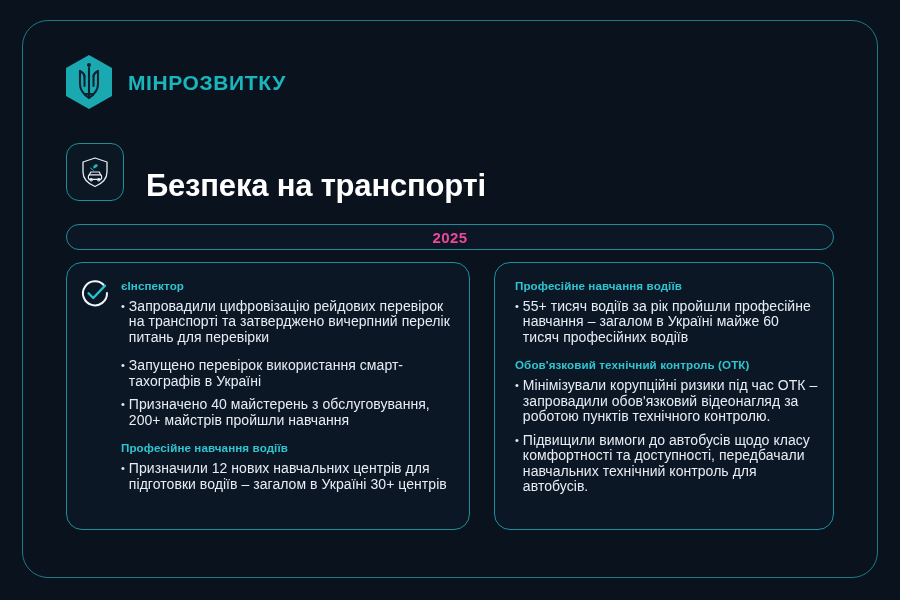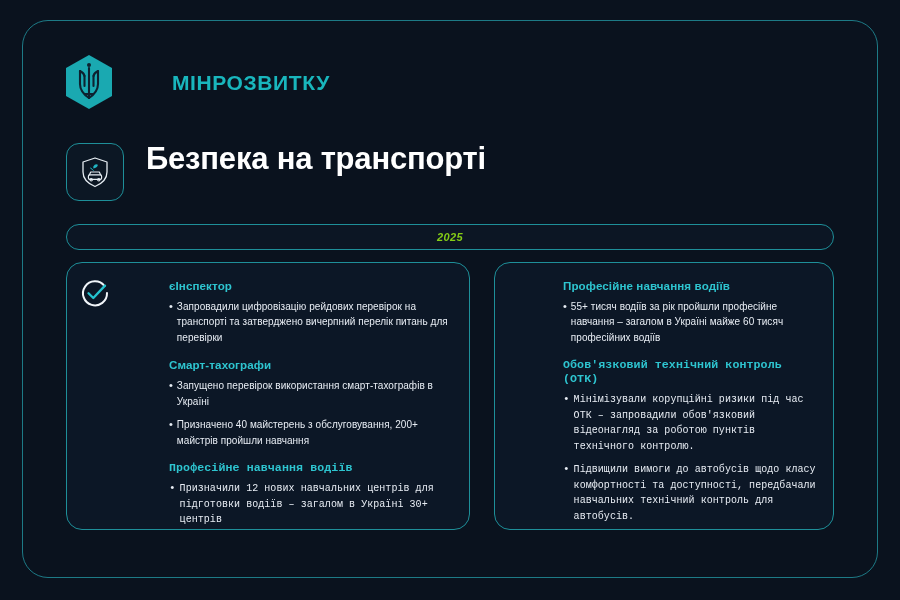--- a/index.html
+++ b/index.html
@@ -47,30 +47,29 @@
     width: 50px;
     height: 56px;
     display: block;
   }
   .brand-name {
     color: #19b6bd;
     font-size: 21px;
     font-weight: bold;
     letter-spacing: 0.6px;
     line-height: 1;
-    margin-left: 44px;
   }
 
   
   .title-row {
     position: absolute;
     left: 66px;
     top: 143px;
     display: flex;
-    align-items: flex-start;
+    align-items: flex-end;
     gap: 22px;
   }
   .title-badge {
     width: 58px;
     height: 58px;
     border: 1.3px solid #1e8f99;
     border-radius: 13px;
     background: #0c1724;
     display: flex;
     align-items: center;
@@ -96,26 +95,25 @@
     height: 26px;
     border: 1px solid #1e8f99;
     border-radius: 13px;
     background: #0c1624;
     box-sizing: border-box;
     display: flex;
     align-items: center;
     justify-content: center;
   }
   .year-text {
-    color: #84cc16;
-    font-size: 11px;
+    color: #ec4899;
+    font-size: 15px;
     font-weight: bold;
     letter-spacing: 0.4px;
     line-height: 1;
-    font-style: italic;
   }
 
   
   .cards {
     position: absolute;
     left: 66px;
     top: 262px;
     width: 768px;
     height: 268px;
     display: flex;
@@ -134,22 +132,22 @@
   .check-icon {
     position: absolute;
     left: 12px;
     top: 14px;
     width: 32px;
     height: 32px;
   }
 
   .card.left .card-body { padding-left: 36px; }
 
-  .group { margin-bottom: 13px; margin-left: 48px; }
-  .group:last-child { margin-bottom: 0; font-family: Liberation Mono, monospace; }
+  .group { margin-bottom: 13px; }
+  .group:last-child { margin-bottom: 0; }
 
   .group-title {
     color: #2ec5d0;
     font-size: 11.6px;
     font-weight: bold;
     line-height: 1.2;
     margin-bottom: 6px;
     letter-spacing: 0.1px;
   }
 
@@ -160,21 +158,21 @@
   .bullet:last-child { margin-bottom: 0; }
   .bullet-dot {
     color: #e8edf4;
     font-size: 11px;
     line-height: 15.5px;
     flex: 0 0 auto;
     padding-right: 4px;
   }
   .bullet-text {
     color: #e8edf4;
-    font-size: 10px;
+    font-size: 14px;
     line-height: 15.5px;
     letter-spacing: 0.05px;
   }
 </style>
 </head>
 <body>
 
 <div class="slide">
 
   <div class="outer-frame"></div>
@@ -231,21 +229,20 @@
 
         <div class="group">
           <div class="group-title">єІнспектор</div>
           <div class="bullet">
             <span class="bullet-dot">•</span>
             <span class="bullet-text">Запровадили цифровізацію рейдових перевірок на транспорті та затверджено вичерпний перелік питань для перевірки</span>
           </div>
         </div>
 
         <div class="group">
-          <div class="group-title">Смарт-тахографи</div>
           <div class="bullet">
             <span class="bullet-dot">•</span>
             <span class="bullet-text">Запущено перевірок використання смарт-тахографів в Україні</span>
           </div>
           <div class="bullet">
             <span class="bullet-dot">•</span>
             <span class="bullet-text">Призначено 40 майстерень з обслуговування, 200+ майстрів пройшли навчання</span>
           </div>
         </div>
 

